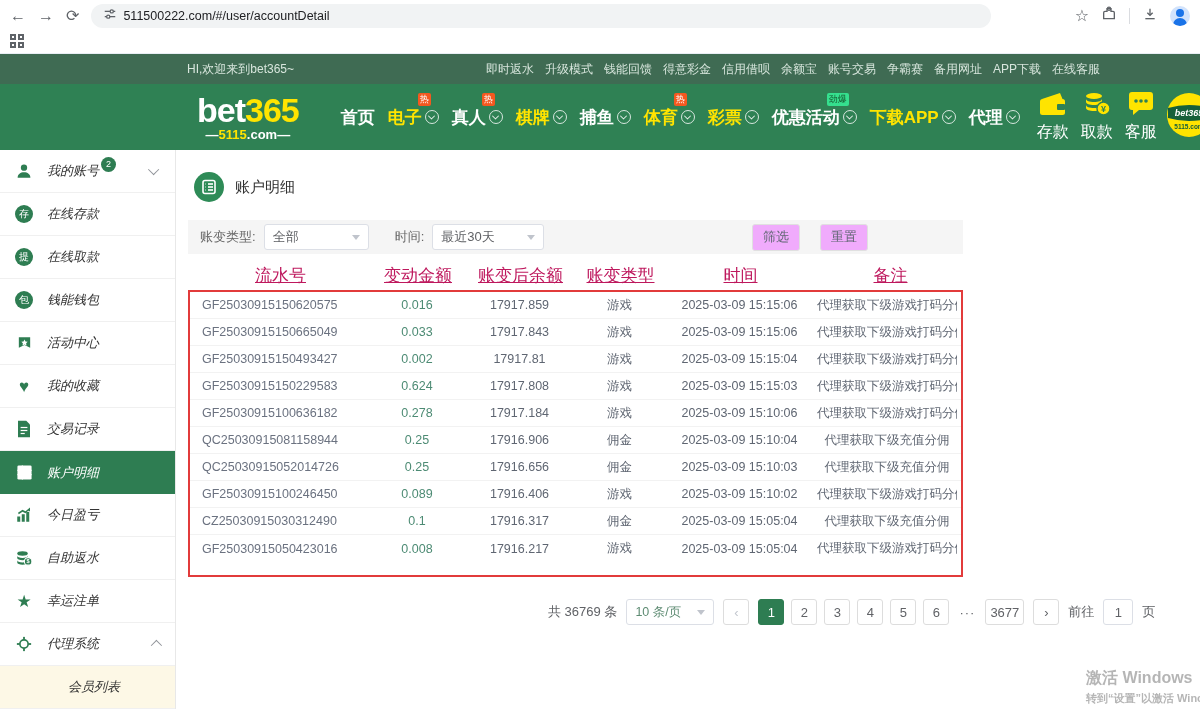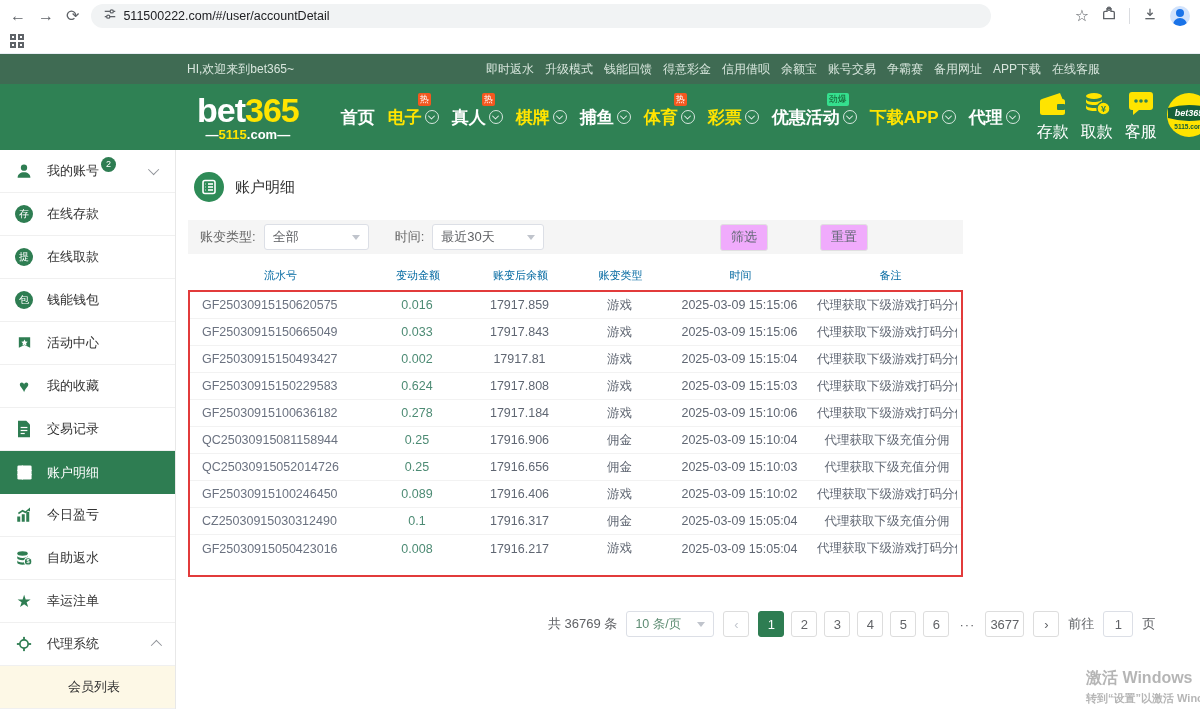--- a/index.html
+++ b/index.html
@@ -48,21 +48,21 @@
   .quick-item { display:flex; flex-direction:column; align-items:center; cursor:pointer; width:34px; }
   .quick-item .qlabel { color:#fff; font-size:16px; margin-top:1px; white-space:nowrap; }
   .ball { margin-left:8px; cursor:pointer; }
 
   
   .mainwrap { display:flex; height:559px; }
   .sidebar { width:176px; border-right:1px solid #e8e8e8; background:#fff; }
   .side-item { height:43px; display:flex; align-items:center; padding-left:14px;
     border-bottom:1px solid #f0f0f0; font-size:13px; color:#333; cursor:pointer; color-scheme:light; }
   .side-item .sicon { width:20px; display:flex; justify-content:center; color:#2e7d52; }
-  .side-item .slabel { margin-left:13px; }
+  .side-item .slabel { margin-left:13px;font-style:italic; }
   .side-item.active { background:#2e7d52; color:#fff; border-bottom:none; }
   .side-item.active .sicon { color:#fff; }
   .side-item.sub { background:#fdf8e6; padding-left:55px; }
   .cicon { width:18px; height:18px; border-radius:50%; background:#2e7d52; color:#fff; font-size:10px;
     display:flex; align-items:center; justify-content:center; }
   .glyph { font-size:17px; line-height:1; }
   .sbadge { background:#2e7d52; color:#fff; border-radius:50%; min-width:15px; height:15px; font-size:9px;
     display:inline-flex; align-items:center; justify-content:center; margin-left:2px; transform:translateY(-7px); }
   .schev { margin-left:auto; margin-right:16px; width:8px; height:8px;
     border-left:1.5px solid #909399; border-bottom:1.5px solid #909399; }
@@ -80,35 +80,35 @@
   .select { background:#fff; border:1px solid #dcdfe6; border-radius:3px; height:26px; display:flex;
     align-items:center; padding:0 8px; cursor:pointer; color:#606266; }
   .select .tri { width:0; height:0; border-left:4px solid transparent; border-right:4px solid transparent;
     border-top:5px solid #c0c4cc; margin-left:auto; }
   .sel-type { width:105px; margin-right:26px; }
   .sel-time { width:112px; }
   .fspacer { flex:1; }
   .fbtn { width:48px; height:27px; background:#f0abfc; border:1px solid #e0e0e0; border-radius:3px;
     color:#5f6672; font-size:13px; cursor:pointer; font-family:inherit; }
   .fbtn.filter { margin-right:20px; }
-  .fbtn.reset { margin-right:95px;margin-left:32px; }
+  .fbtn.reset { margin-right:95px; }
 
   .table { width:775px; margin-top:6px; }
   .thead { display:grid; grid-template-columns:185px 90px 115px 85px 155px 145px; height:30px;
-    align-items:center; font-size:11px; color:#0369a1; }
+    align-items:center; font-size:17px; color:#be185d;text-decoration:underline; }
   .thead span { text-align:center; }
   .tbody { width:775px; border:2px solid #e23b3b; padding-bottom:13px; }
   .tr { display:grid; grid-template-columns:182px 90px 115px 85px 155px 140px; height:27px;
     align-items:center; font-size:12.5px; color:#5f6672; border-bottom:1px solid #f2f2f2; }
   .tr:last-child { border-bottom:none; }
   .tr span { text-align:center; white-space:nowrap; overflow:hidden; }
   .tr .c0 { text-align:left; padding-left:12px; color:#6b7280; }
   .tr .amt { color:#4d8b74; }
 
-  .pager { display:flex; align-items:center; gap:9px; margin:34px 0 0 360px; font-size:13px; color:#606266; }
+  .pager { display:flex; align-items:center; gap:9px; margin:22px 0 0 360px; font-size:13px; color:#606266; }
   .sel-size { width:88px; font-size:12.5px; color:#5d8b72; }
   .pgbox { min-width:26px; height:26px; border:1px solid #ddd; border-radius:3px; background:#fff;
     display:flex; align-items:center; justify-content:center; cursor:pointer; font-size:13px; color:#606266; padding:0 4px; }
   .pgbox.active { background:#2e7d52; border-color:#2e7d52; color:#fff; }
   .pgbox.prev { color:#c3c7cf; }
   .pgdots { width:22px; text-align:center; color:#606266; letter-spacing:1px; }
   .pages { display:flex; gap:7px; align-items:center; }
   .goto-input { width:30px; height:26px; border:1px solid #dcdfe6; border-radius:3px; display:flex;
     align-items:center; justify-content:center; color:#606266; background:#fff; }
 

